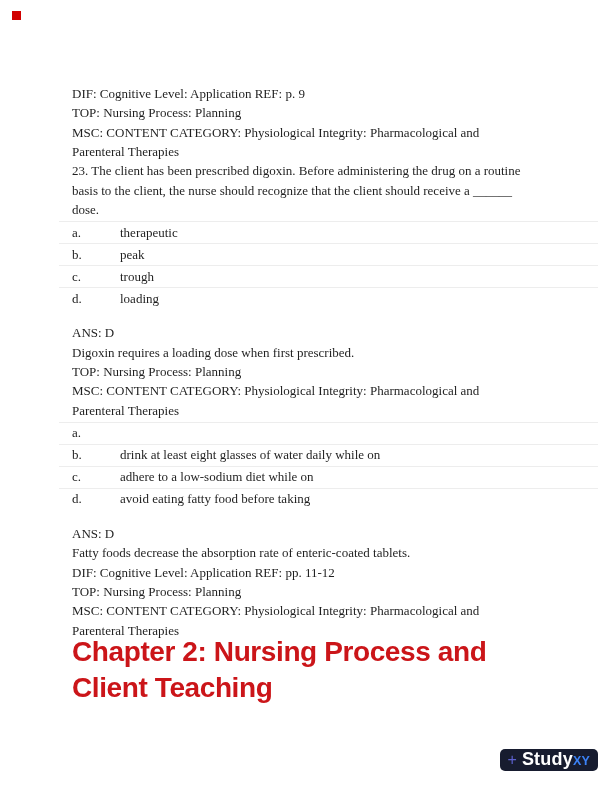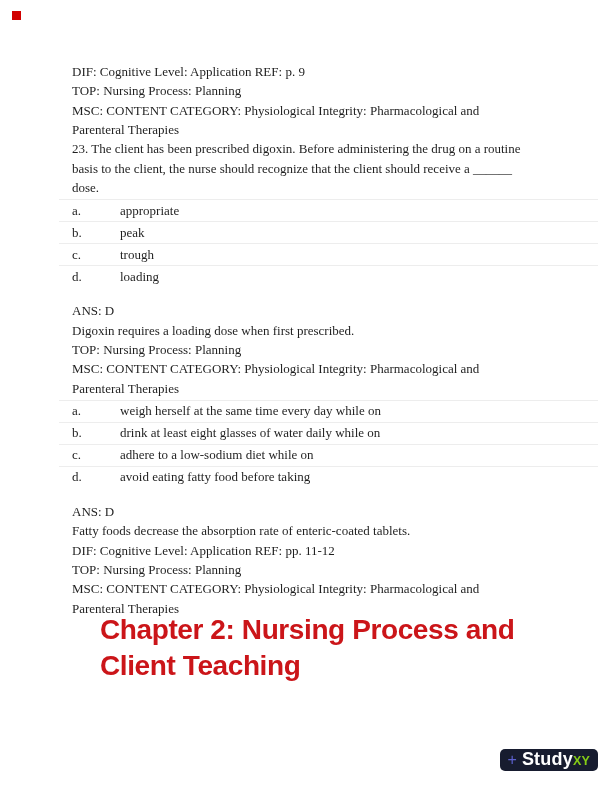--- a/index.html
+++ b/index.html
@@ -1,21 +1,21 @@
 <!DOCTYPE html>
 <html><head>
 <meta charset="utf-8">
 <style>
   html,body{margin:0;padding:0;background:#ffffff;}
   .page{
     position:relative;width:612px;height:792px;background:#ffffff;
     font-family:"Liberation Serif",serif;color:#1f1f1f;overflow:hidden;
   }
   .marker{position:absolute;left:12px;top:11px;width:9px;height:9px;background:#d10000;}
-  .content{position:absolute;left:72px;top:62px;width:470px;}
+  .content{position:absolute;left:72px;top:84px;width:470px;}
   .line{font-size:13px;line-height:19.33px;white-space:pre;}
   .opt-table{margin-left:-13px;width:539px;margin-top:2px;}
   .opt-row{height:21px;border-top:1px solid #ededed;display:flex;align-items:center;}
   .opt-letter{box-sizing:border-box;width:61px;padding-left:13px;font-size:13px;flex:none;}
   .opt-text{font-size:13px;white-space:pre;}
   .ans-block{margin-top:14px;}
   .chapter-heading{
     margin-top:-6px;
     font-family:"Liberation Sans",sans-serif;font-weight:700;
     font-size:28px;line-height:36px;letter-spacing:-0.4px;color:#cb1519;
@@ -48,21 +48,21 @@
 
     <div class="q-block">
       <div class="line">23. The client has been prescribed digoxin. Before administering the drug on a routine</div>
       <div class="line">basis to the client, the nurse should recognize that the client should receive a ______</div>
       <div class="line">dose.</div>
     </div>
 
     <div class="opt-table">
       <div class="opt-row">
         <span class="opt-letter">a.</span>
-        <span class="opt-text">appropriate</span>
+        <span class="opt-text">therapeutic</span>
       </div>
       <div class="opt-row">
         <span class="opt-letter">b.</span>
         <span class="opt-text">peak</span>
       </div>
       <div class="opt-row">
         <span class="opt-letter">c.</span>
         <span class="opt-text">trough</span>
       </div>
       <div class="opt-row">
@@ -76,21 +76,20 @@
       <div class="line">Digoxin requires a loading dose when first prescribed.</div>
       <div class="line">TOP: Nursing Process: Planning</div>
       <div class="line">MSC: CONTENT CATEGORY: Physiological Integrity: Pharmacological and</div>
       <div class="line">Parenteral Therapies</div>
     </div>
 
 
     <div class="opt-table">
       <div class="opt-row">
         <span class="opt-letter">a.</span>
-        <span class="opt-text">weigh herself at the same time every day while on</span>
       </div>
       <div class="opt-row">
         <span class="opt-letter">b.</span>
         <span class="opt-text">drink at least eight glasses of water daily while on</span>
       </div>
       <div class="opt-row">
         <span class="opt-letter">c.</span>
         <span class="opt-text">adhere to a low-sodium diet while on</span>
       </div>
       <div class="opt-row">
@@ -101,25 +100,25 @@
 
     <div class="ans-block">
       <div class="line">ANS: D</div>
       <div class="line">Fatty foods decrease the absorption rate of enteric-coated tablets.</div>
       <div class="line">DIF: Cognitive Level: Application REF: pp. 11-12</div>
       <div class="line">TOP: Nursing Process: Planning</div>
       <div class="line">MSC: CONTENT CATEGORY: Physiological Integrity: Pharmacological and</div>
       <div class="line">Parenteral Therapies</div>
     </div>
 
-    <div class="chapter-heading" style="color: rgb(203, 21, 25); margin-left: 28px;">
+    <div class="chapter-heading" style="color: rgb(203, 21, 25);">
       <div>Chapter 2: Nursing Process and</div>
       <div>Client Teaching</div>
     </div>
 
   </div>
 
   <div class="badge" style="background: rgb(23, 28, 47);">
     <span class="badge-plus" style="color: rgb(93, 97, 207);">+</span>
-    <span><span class="badge-name">Study</span><span class="badge-accent" style="color: #84cc16;">XY</span></span>
+    <span><span class="badge-name">Study</span><span class="badge-accent" style="color: #3b82f6;">XY</span></span>
   </div>
 
 </div>
 
 </body></html>

